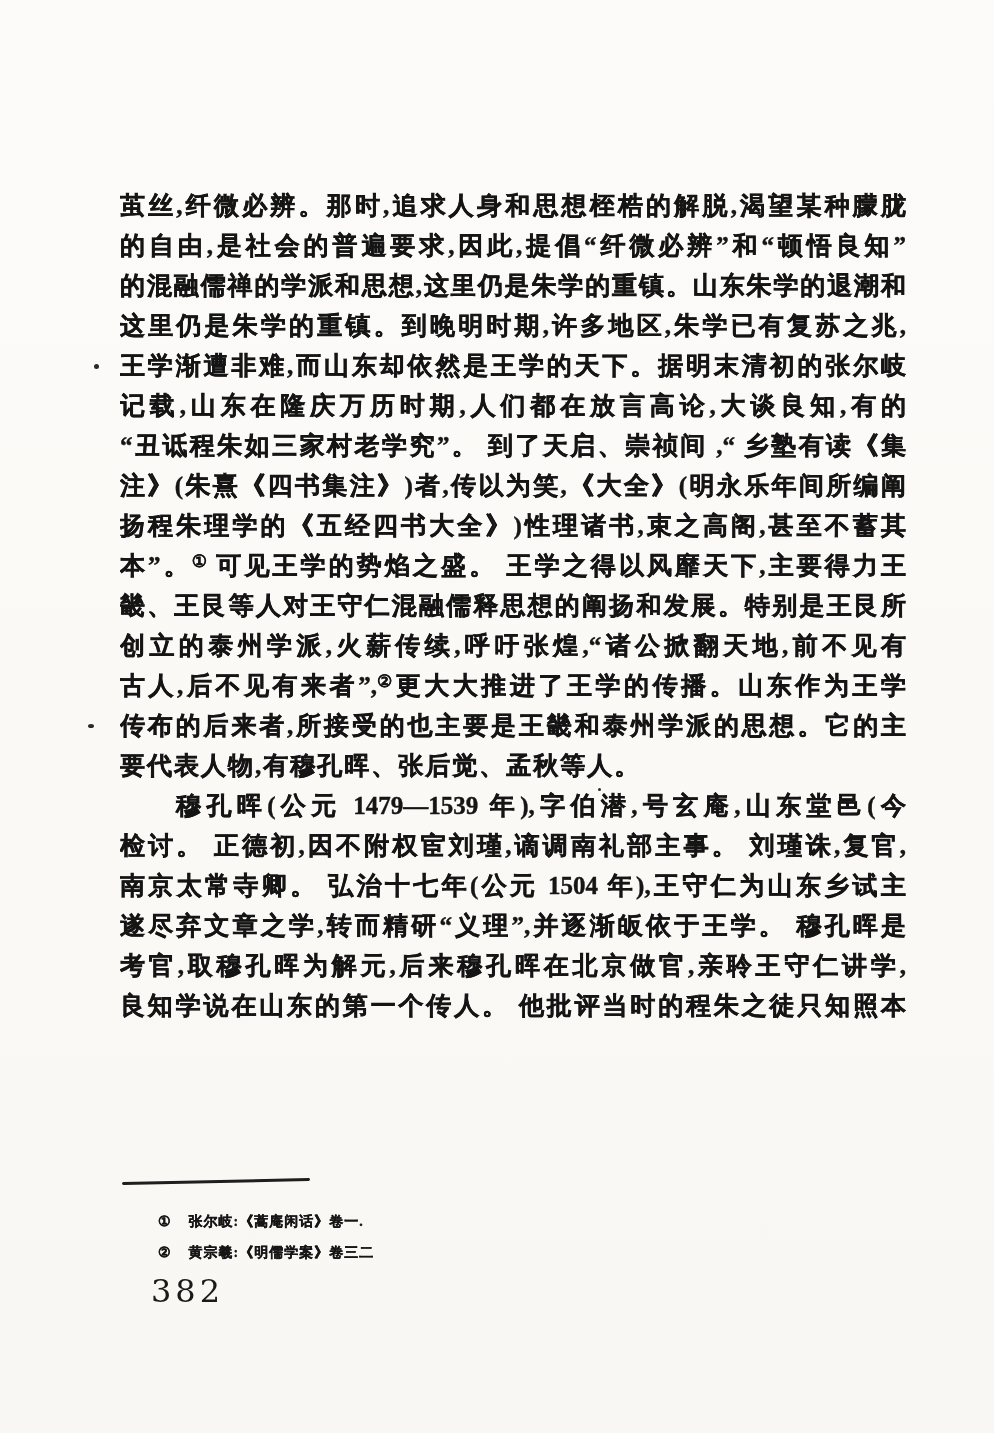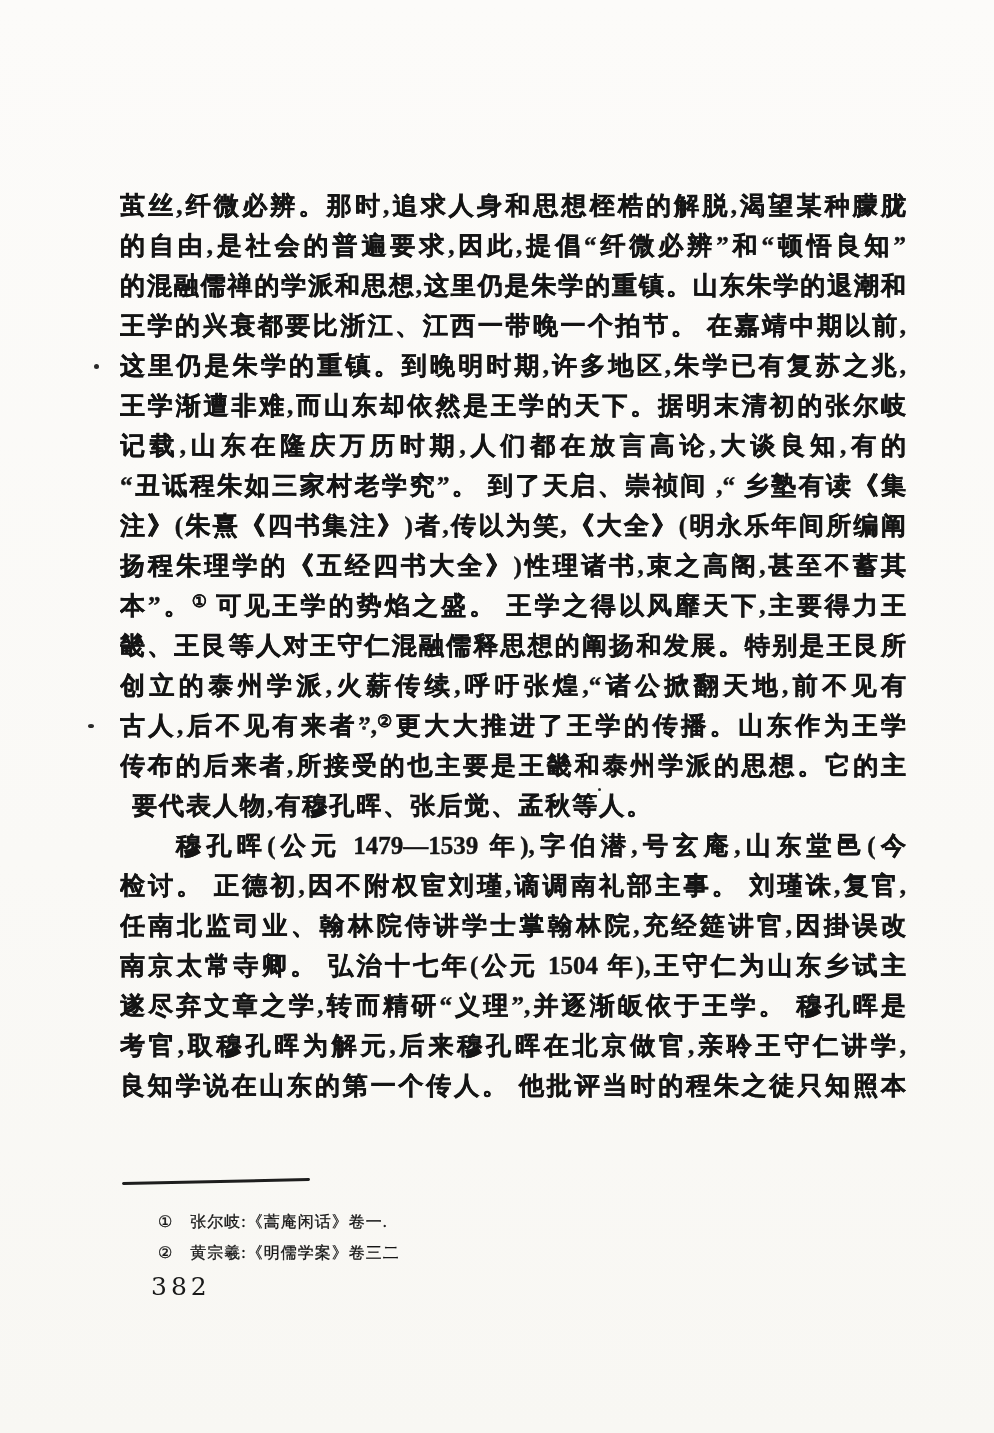--- a/index.html
+++ b/index.html
@@ -34,21 +34,20 @@
     color: #151515;
     text-align: justify;
     text-align-last: justify;
     overflow: hidden;
     -webkit-text-stroke: 0.4px #151515;
   }
   .line.no-just {
     text-align: right;
     text-align-last: left;
     letter-spacing: 2px;
-    margin-left: 12px;
   }
   .line.indent {
     text-indent: 56px;
   }
   .fn-ref {
     display: inline-block;
     font-size: 17px;
     vertical-align: 7px;
     line-height: 0;
     -webkit-text-stroke: 0.2px #151515;
@@ -62,36 +61,36 @@
     background: #1e1e1e;
     transform: rotate(-1.2deg);
     border-radius: 2px;
   }
   .footnotes {
     position: absolute;
     left: 158px;
     top: 1206px;
   }
   .footnote {
-    font-size: 16px;
+    font-size: 14px;
     line-height: 31px;
-    font-weight: 400;
+    font-weight: 700;
     letter-spacing: 1px;
     color: #161616;
     -webkit-text-stroke: 0.3px #161616;
   }
   .fn-marker {
     display: inline-block;
     margin-right: 17px;
   }
   .page-num {
     position: absolute;
     left: 151px;
     top: 1272px;
-    font-size: 25px;
+    font-size: 32px;
     font-weight: 400;
     letter-spacing: 4px;
     color: #1a1a1a;
     font-family: "DejaVu Serif", serif;
   }
   .speck {
     position: absolute;
     background: #2a2a2a;
     border-radius: 50%;
   }
@@ -102,36 +101,34 @@
 </style>
 </head>
 <body>
 
 <div class="sheet">
 
   <div class="text-block" id="body-text">
       <div class="line">茧丝,纤微必辨。那时,追求人身和思想桎梏的解脱,渴望某种朦胧</div>
       <div class="line">的自由,是社会的普遍要求,因此,提倡“纤微必辨”和“顿悟良知”</div>
       <div class="line">的混融儒禅的学派和思想,这里仍是朱学的重镇。山东朱学的退潮和</div>
-      <div class="line">王学的兴衰都要比浙江、江西一带晚一个拍节。 在嘉靖中期以前,</div>
       <div class="line">这里仍是朱学的重镇。到晚明时期,许多地区,朱学已有复苏之兆,</div>
       <div class="line">王学渐遭非难,而山东却依然是王学的天下。据明末清初的张尔岐</div>
       <div class="line">记载,山东在隆庆万历时期,人们都在放言高论,大谈良知,有的</div>
       <div class="line">“丑诋程朱如三家村老学究”。 到了天启、崇祯间 ,“ 乡塾有读《集</div>
       <div class="line">注》(朱熹《四书集注》)者,传以为笑,《大全》(明永乐年间所编阐</div>
       <div class="line">扬程朱理学的《五经四书大全》)性理诸书,束之高阁,甚至不蓄其</div>
       <div class="line">本”。<span class="fn-ref">①</span> 可见王学的势焰之盛。 王学之得以风靡天下,主要得力王</div>
       <div class="line">畿、王艮等人对王守仁混融儒释思想的阐扬和发展。特别是王艮所</div>
       <div class="line">创立的泰州学派,火薪传续,呼吁张煌,“诸公掀翻天地,前不见有</div>
       <div class="line">古人,后不见有来者”,<span class="fn-ref">②</span>更大大推进了王学的传播。山东作为王学</div>
       <div class="line">传布的后来者,所接受的也主要是王畿和泰州学派的思想。它的主</div>
       <div class="line no-just">要代表人物,有穆孔晖、张后觉、孟秋等人。</div>
       <div class="line indent">穆孔晖(公元 1479—1539 年),字伯潜,号玄庵,山东堂邑(今</div>
       <div class="line">检讨。 正德初,因不附权宦刘瑾,谪调南礼部主事。 刘瑾诛,复官,</div>
-      <div class="line">任南北监司业、翰林院侍讲学士掌翰林院,充经筵讲官,因掛误改</div>
       <div class="line">南京太常寺卿。 弘治十七年(公元 1504 年),王守仁为山东乡试主</div>
       <div class="line">遂尽弃文章之学,转而精研“义理”,并逐渐皈依于王学。 穆孔晖是</div>
       <div class="line">考官,取穆孔晖为解元,后来穆孔晖在北京做官,亲聆王守仁讲学,</div>
       <div class="line">良知学说在山东的第一个传人。 他批评当时的程朱之徒只知照本</div>
     </div>
 
   <div class="fn-sep"></div>
 
   <div class="footnotes" id="footnotes">
       <div class="footnote"><span class="fn-marker">①</span><span class="fn-text">张尔岐:《蒿庵闲话》卷一.</span></div>

